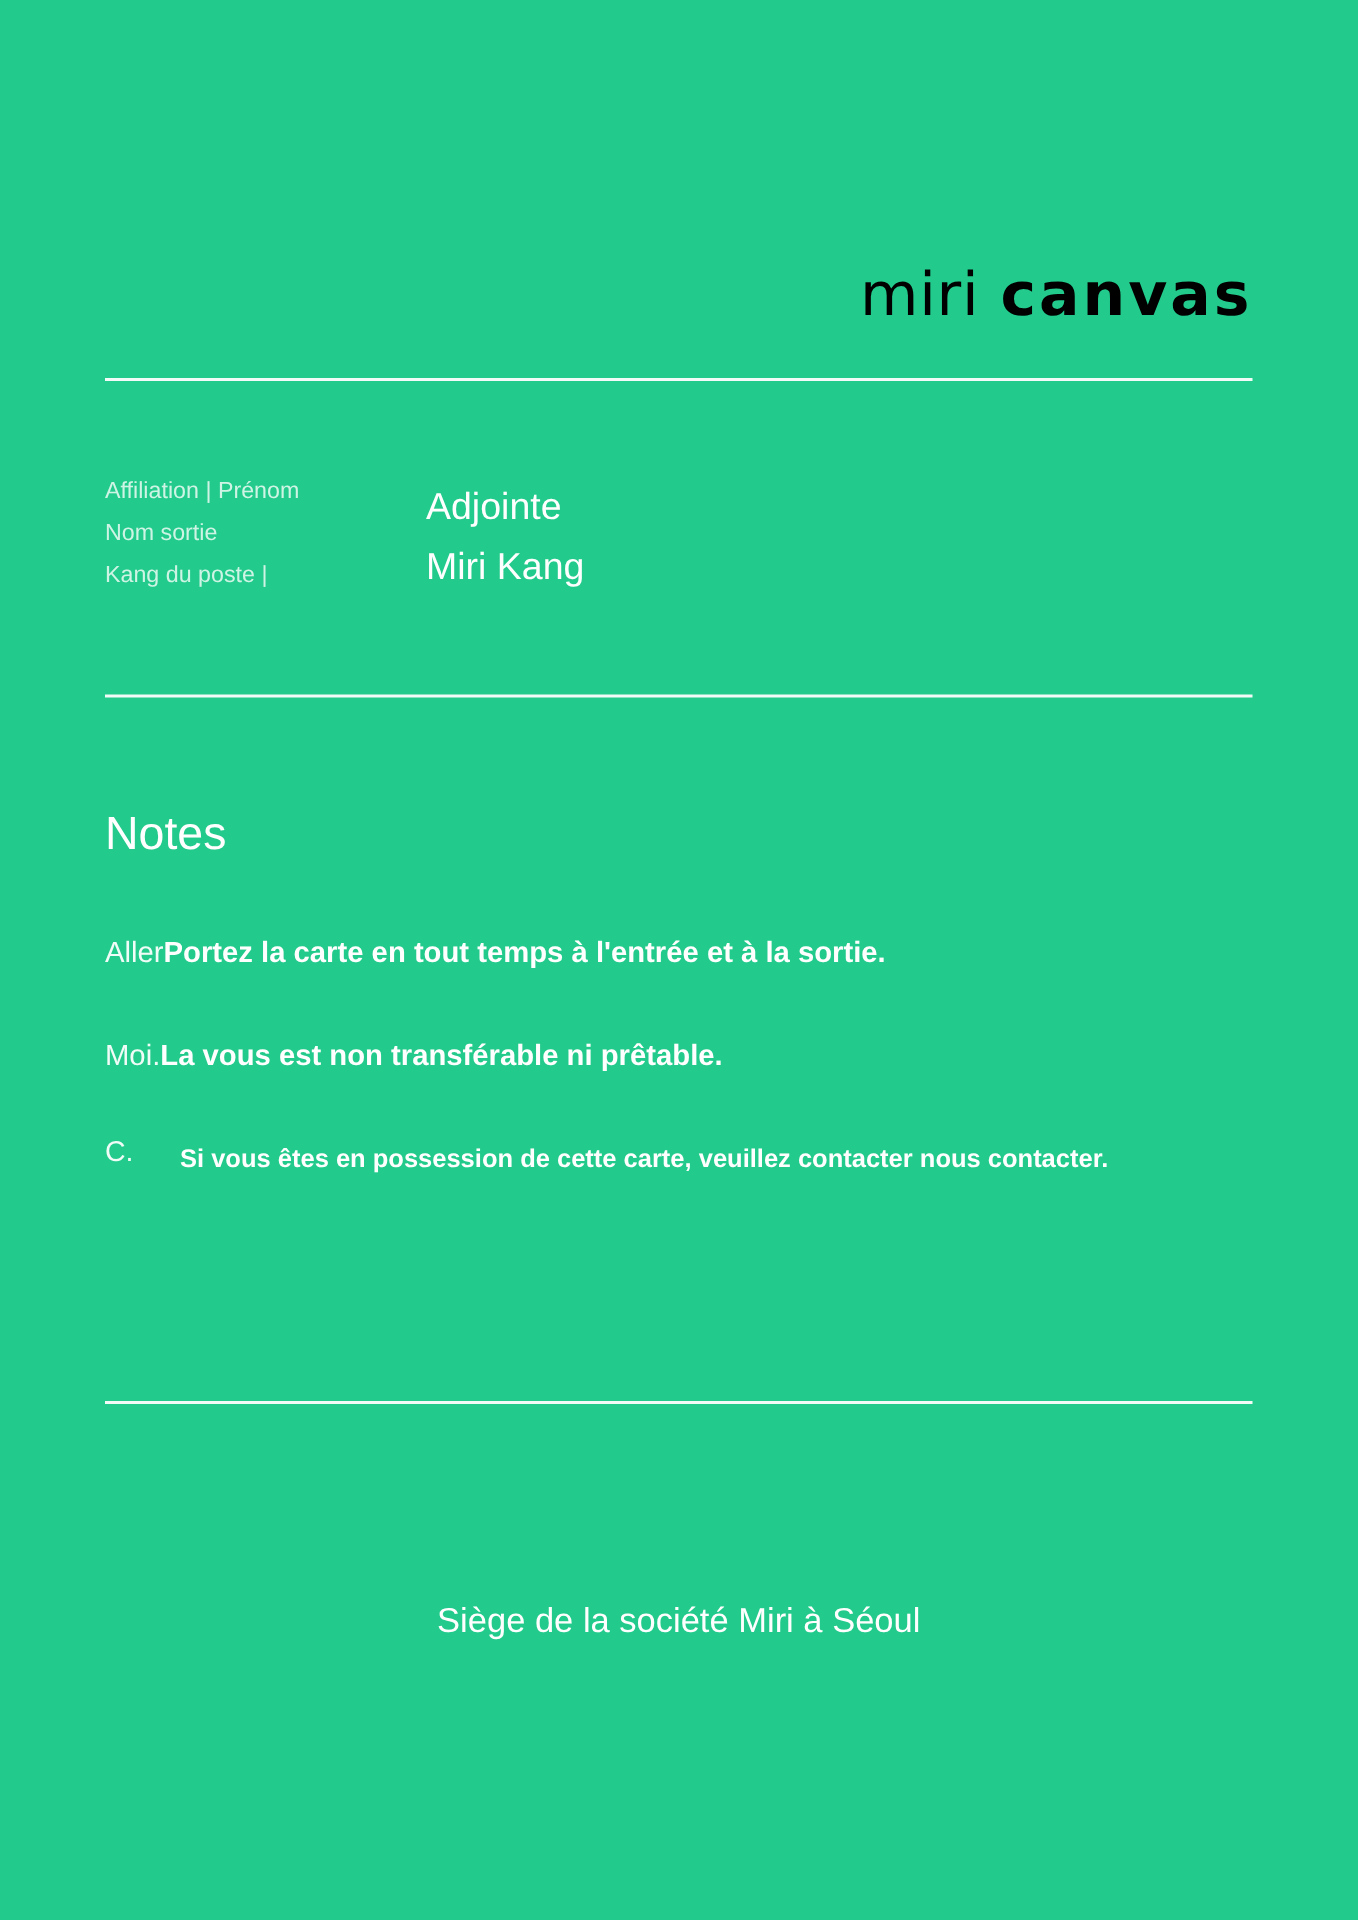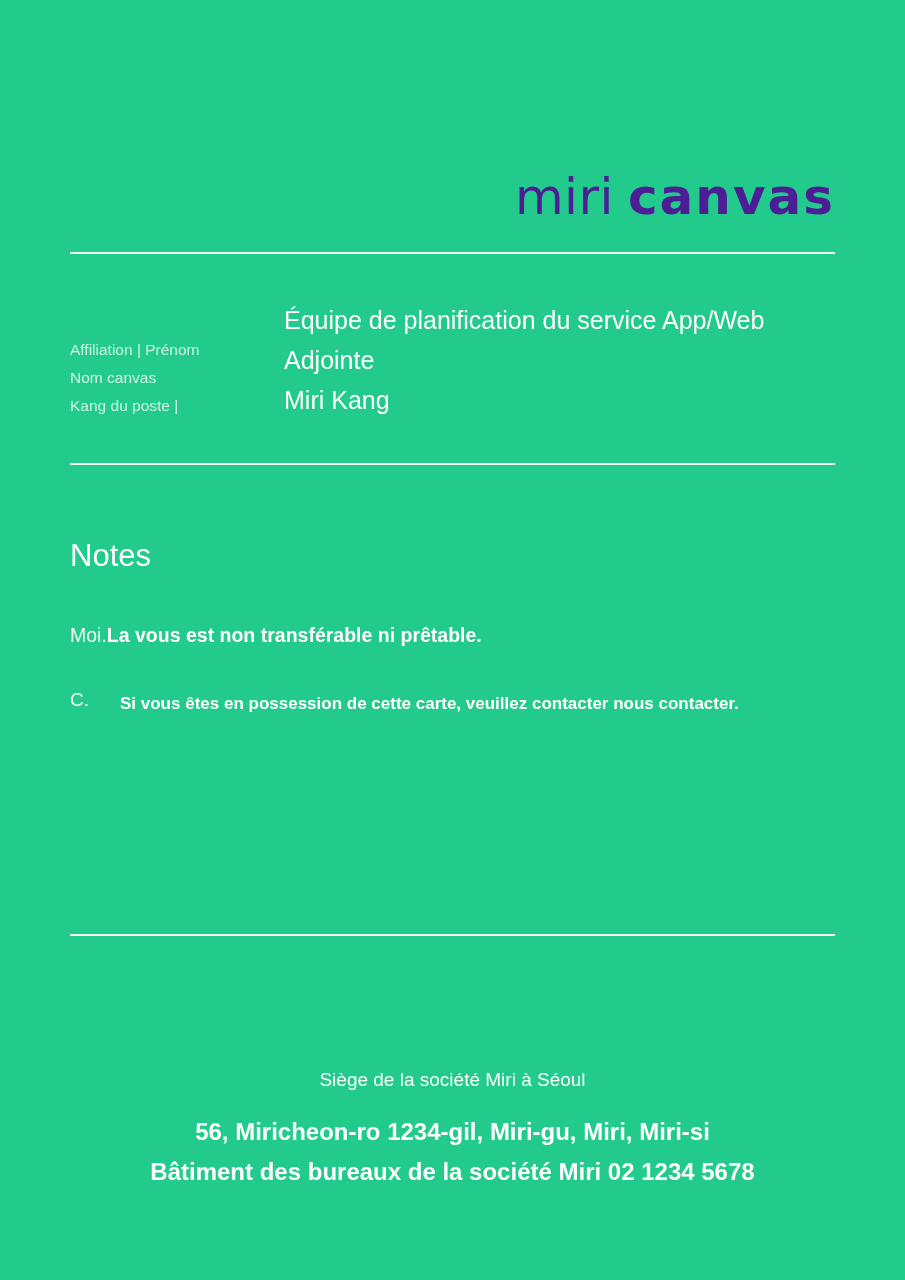--- a/index.html
+++ b/index.html
@@ -29,25 +29,25 @@
     left: 70px;
     right: 70px;
     top: 166px;
     height: 62px;
     display: flex;
     align-items: center;
     justify-content: flex-end;
   }
   .logo {
     font-family: "DejaVu Sans", sans-serif;
-    font-size: 50px;
+    font-size: 40px;
     line-height: 1;
     letter-spacing: 0.5px;
     white-space: nowrap;
-    color: #4c1d95;
+    color: #000000;
     margin-left: 34px;
   }
   .logo .logo-miri {
     font-weight: 400;
   }
   .logo .logo-canvas {
     font-weight: 700;
     letter-spacing: 2px;
     margin-left: 14px;
   }
@@ -155,21 +155,21 @@
 
   
   .footer {
     position: absolute;
     left: 0;
     right: 0;
     top: 1060px;
     text-align: center;
   }
   .footer-hq {
-    font-size: 19px;
+    font-size: 23px;
     line-height: 40px;
     font-weight: 400;
     color: #ffffff;
   }
   .footer-addr {
     margin-top: 12px;
   }
   .footer-addr div {
     font-size: 24px;
     line-height: 40px;
@@ -187,51 +187,49 @@
     <div class="logo">
       <span class="logo-miri">miri</span><span class="logo-canvas">canvas</span>
     </div>
   </div>
 
   <div class="rule rule-1"></div>
 
   <div class="identity">
     <div class="identity-labels">
       <div class="lbl">Affiliation | Prénom</div>
-      <div class="lbl">Nom canvas</div>
+      <div class="lbl">Nom sortie</div>
       <div class="lbl">Kang du poste |</div>
     </div>
     <div class="identity-values">
-      <div class="val">Équipe de planification du service App/Web</div>
       <div class="val">Adjointe</div>
       <div class="val">Miri Kang</div>
     </div>
   </div>
 
   <div class="rule rule-2"></div>
 
   <div class="notes-title">Notes</div>
 
   <div class="notes-list">
 
+    <div class="note-item">
+      <div class="note-line"><span class="note-marker">Aller</span><span class="note-text">Portez la carte en tout temps à l'entrée et à la sortie.</span></div>
+    </div>
 
     <div class="note-item">
       <div class="note-line"><span class="note-marker">Moi.</span><span class="note-text">La vous est non transférable ni prêtable.</span></div>
     </div>
 
     <div class="note-item note-item-hang">
       <span class="note-marker-hang">C.</span>
       <span class="note-text">Si vous êtes en possession de cette carte, veuillez contacter nous contacter.</span>
     </div>
 
   </div>
 
   <div class="rule rule-3"></div>
 
   <div class="footer">
     <div class="footer-hq">Siège de la société Miri à Séoul</div>
-    <div class="footer-addr">
-      <div>56, Miricheon-ro 1234-gil, Miri-gu, Miri, Miri-si</div>
-      <div>Bâtiment des bureaux de la société Miri 02 1234 5678</div>
-    </div>
   </div>
 
 </div>
 
 </body></html>

